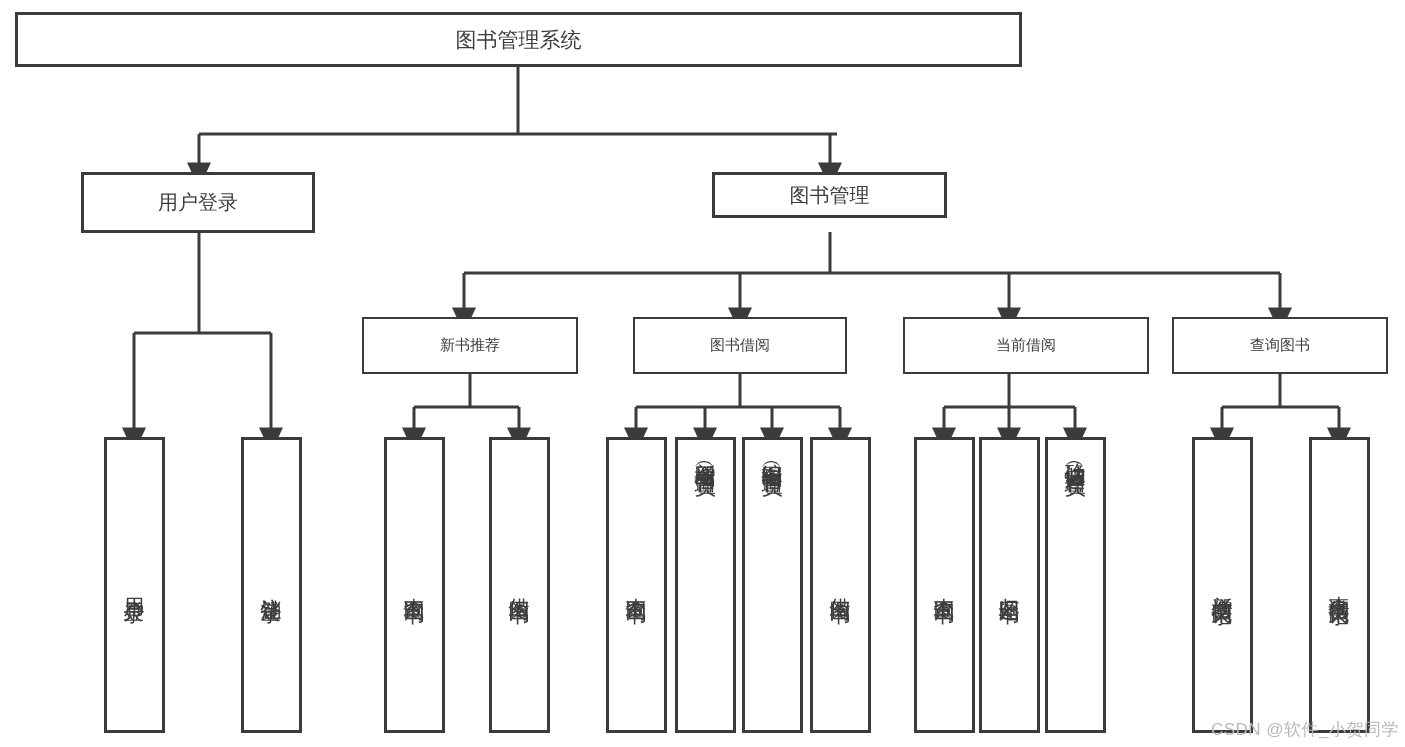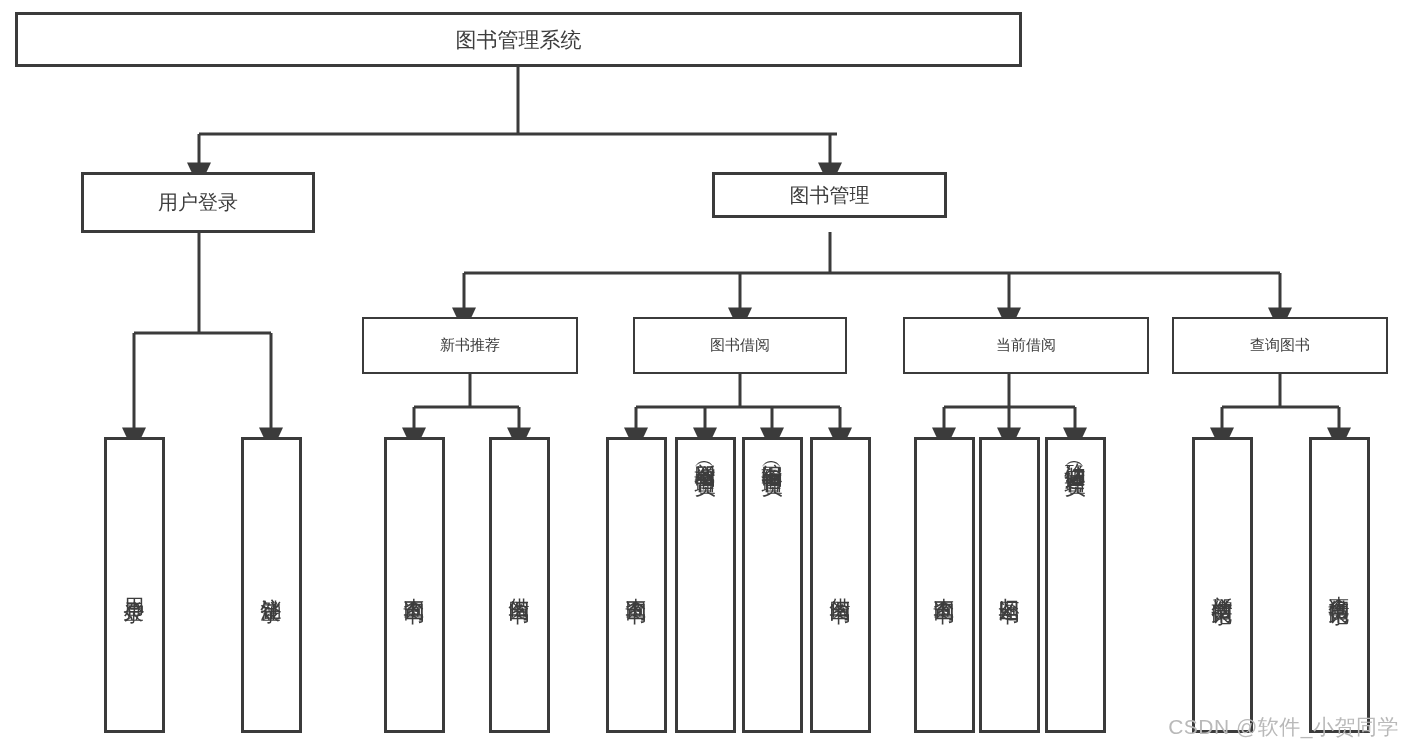--- a/index.html
+++ b/index.html
@@ -64,21 +64,21 @@
     display: block;
   }
   .node.leaf.centered {
     align-items: center;
     padding-top: 0;
   }
   .watermark {
     position: absolute;
     right: 6px;
     bottom: 6px;
-    font-size: 21px;
+    font-size: 17px;
     color: #b9b9b9;
     letter-spacing: 0.5px;
     z-index: 5;
     white-space: nowrap;
   }
 </style>
 </head>
 <body>
 
 <div id="canvas">

